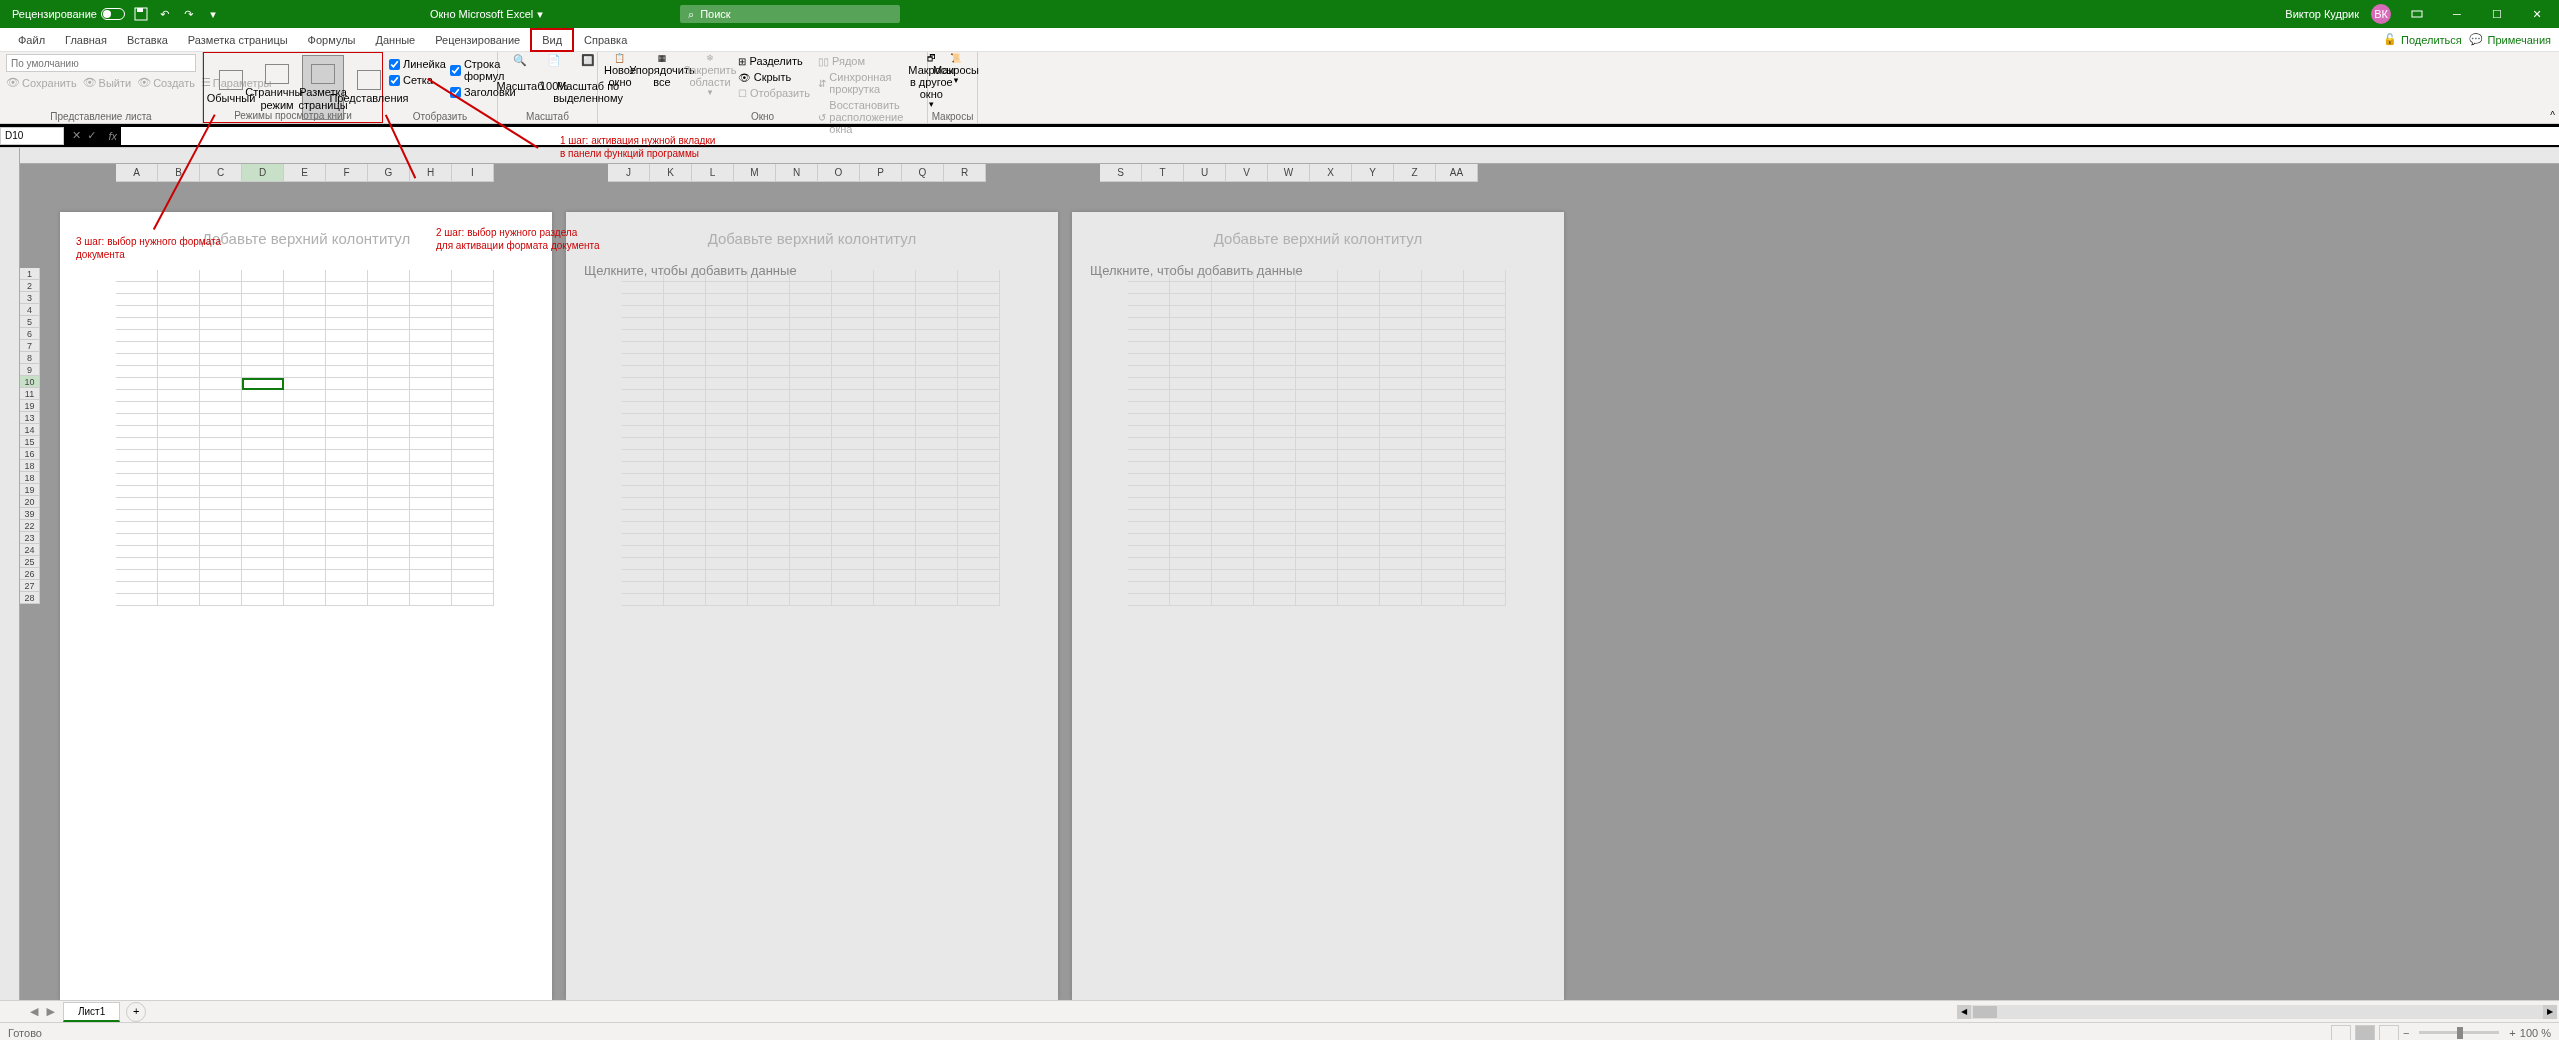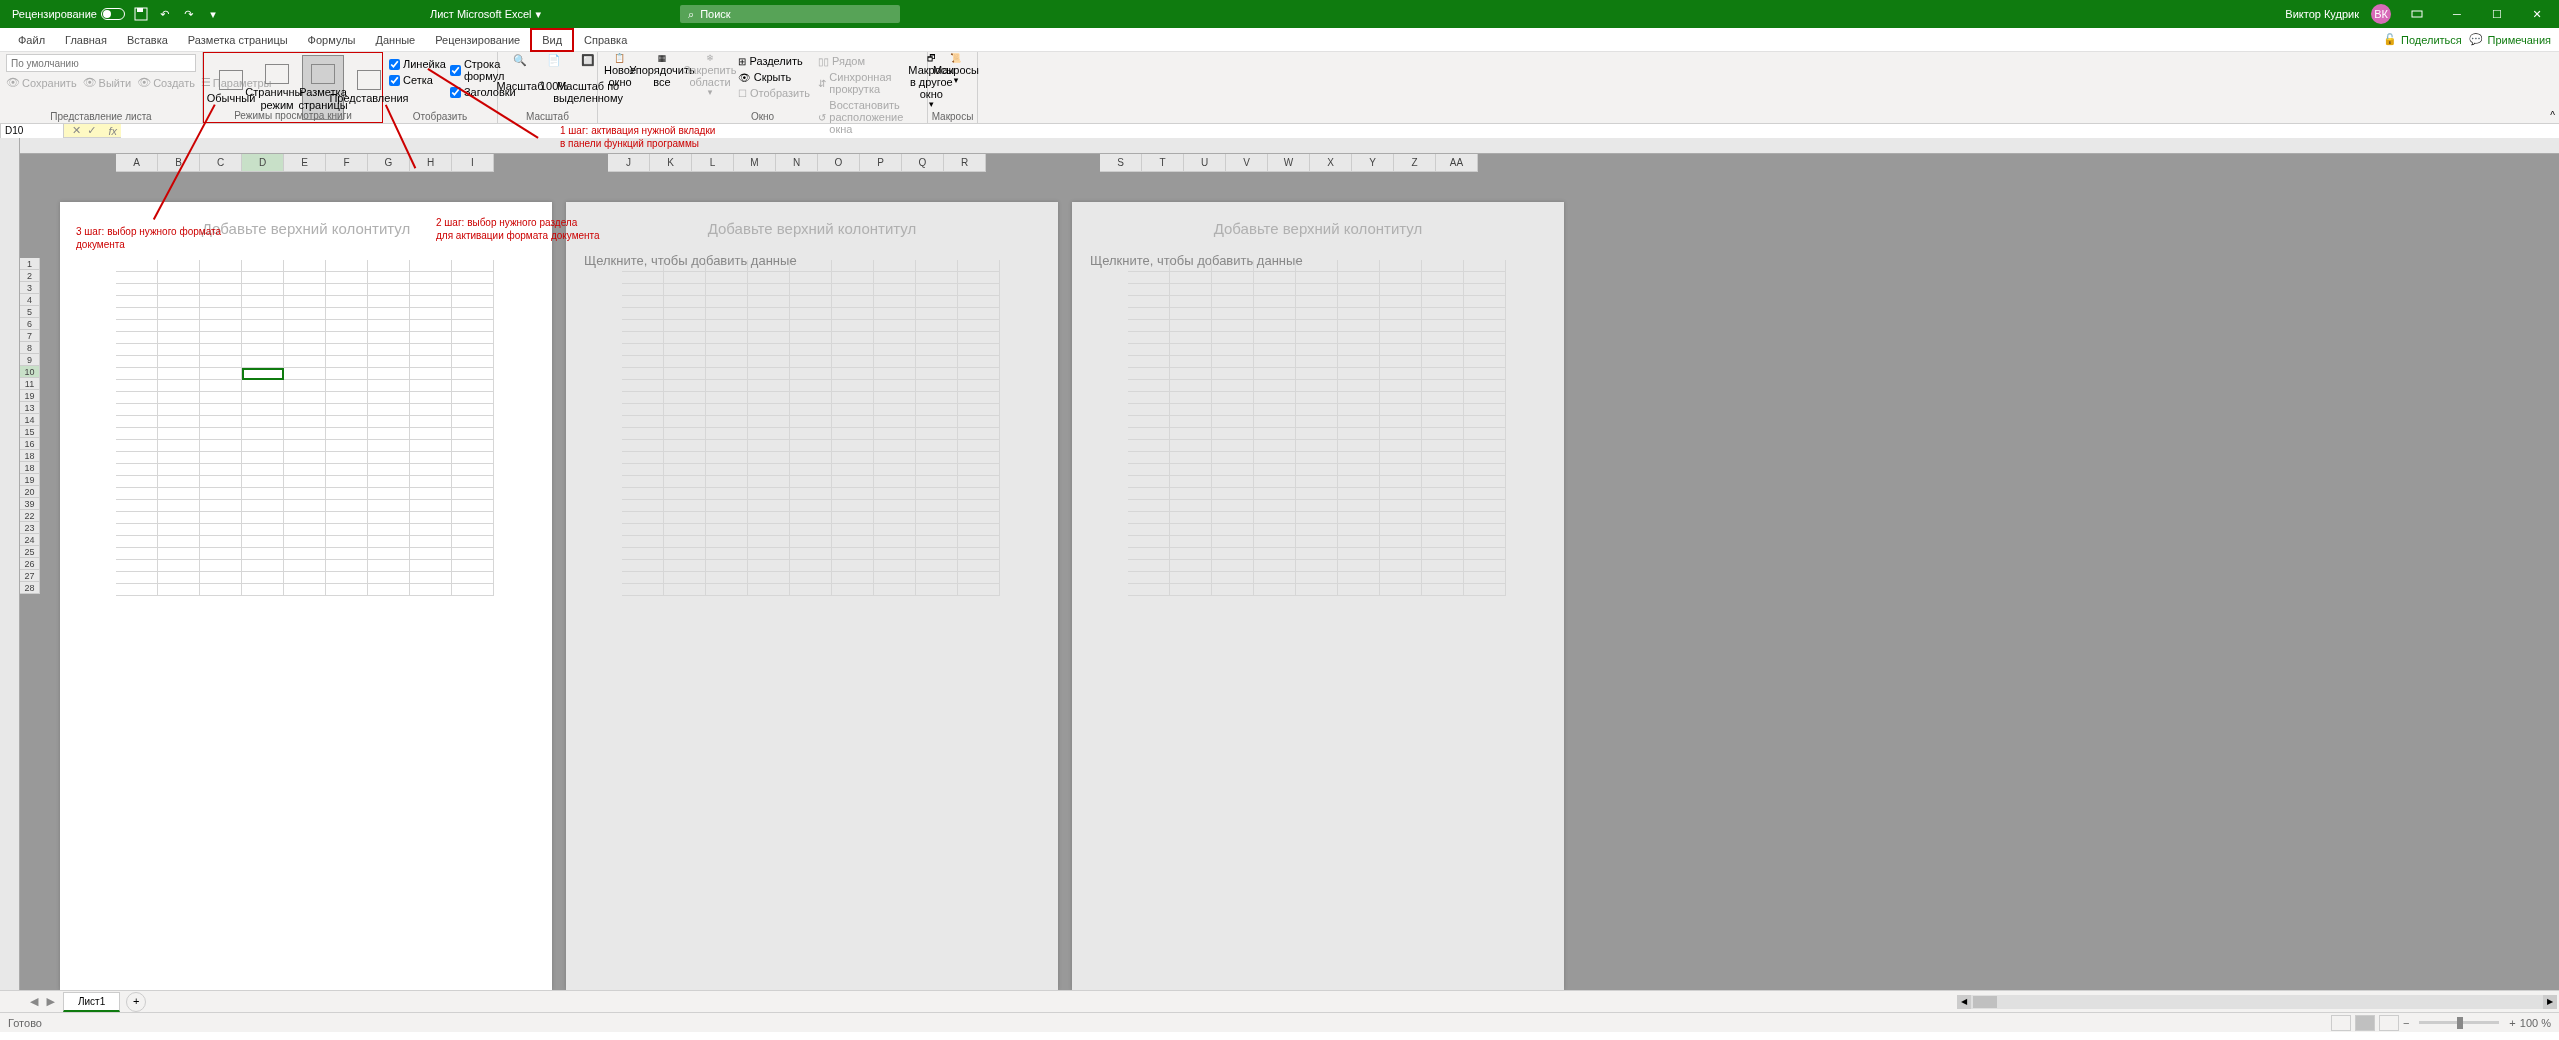--- a/index.html
+++ b/index.html
@@ -49,21 +49,21 @@
 .zicon { width:24px; height:24px; margin-bottom:2px; }
 
 .window-group { width:330px; }
 .wcol { display:flex; flex-direction:column; gap:2px; }
 .wbtn { display:flex; align-items:center; gap:3px; font-size:10px; cursor:pointer; padding:1px 2px; }
 .wbtn-v { display:flex; flex-direction:column; align-items:center; width:44px; font-size:9px; text-align:center; line-height:1.1; }
 
 .macros-group { width:50px; }
 .collapse-btn { position:absolute; right:4px; bottom:2px; font-size:10px; cursor:pointer; }
 
-.namebox-bar { height:14px; background:#fef9c3; display:flex; align-items:center; border-bottom:1px solid #d0d0d0; }
+.namebox-bar { height:24px; background:#000000; display:flex; align-items:center; border-bottom:1px solid #d0d0d0; }
 .namebox { width:64px; height:18px; border:1px solid #ccc; padding:1px 4px; font-size:10px; }
 .fx-icons { display:flex; gap:6px; padding:0 8px; color:#888; }
 .fx-label { font-style:italic; padding:0 4px; color:#888; }
 .formula-input { flex:1; height:18px; border:none; padding:1px 4px; }
 
 .workspace { position:relative; height:calc(100vh - 28px - 24px - 72px - 22px - 22px - 20px); background:#999999; display:flex; }
 .ruler-h { height:16px; background:#e8e8e8; border-bottom:1px solid #aaa; }
 .ruler-v { width:20px; background:#e8e8e8; border-right:1px solid #aaa; }
 
 .sheet-area { flex:1; position:relative; overflow:hidden; }
@@ -113,21 +113,21 @@
         <svg width="14" height="14" viewBox="0 0 14 14">
           <rect x="1" y="1" width="12" height="12" fill="none" stroke="#fff"></rect>
           <rect x="3" y="1" width="6" height="4" fill="#fff"></rect>
         </svg>
       </div>
     <div class="tb-icon">↶</div>
     <div class="tb-icon">↷</div>
     <div class="tb-icon">▾</div>
   </div>
   <div class="title-text">
-    <span>Лист Microsoft Excel</span>
+    <span>Окно Microsoft Excel</span>
       <span>▾</span>
   </div>
   <div class="search-box">
     <span>⌕</span>
     <span>Поиск</span>
   </div>
   <div class="tb-right">
     <span>Виктор Кудрик</span>
     <div class="avatar">
         <span>ВК</span>

